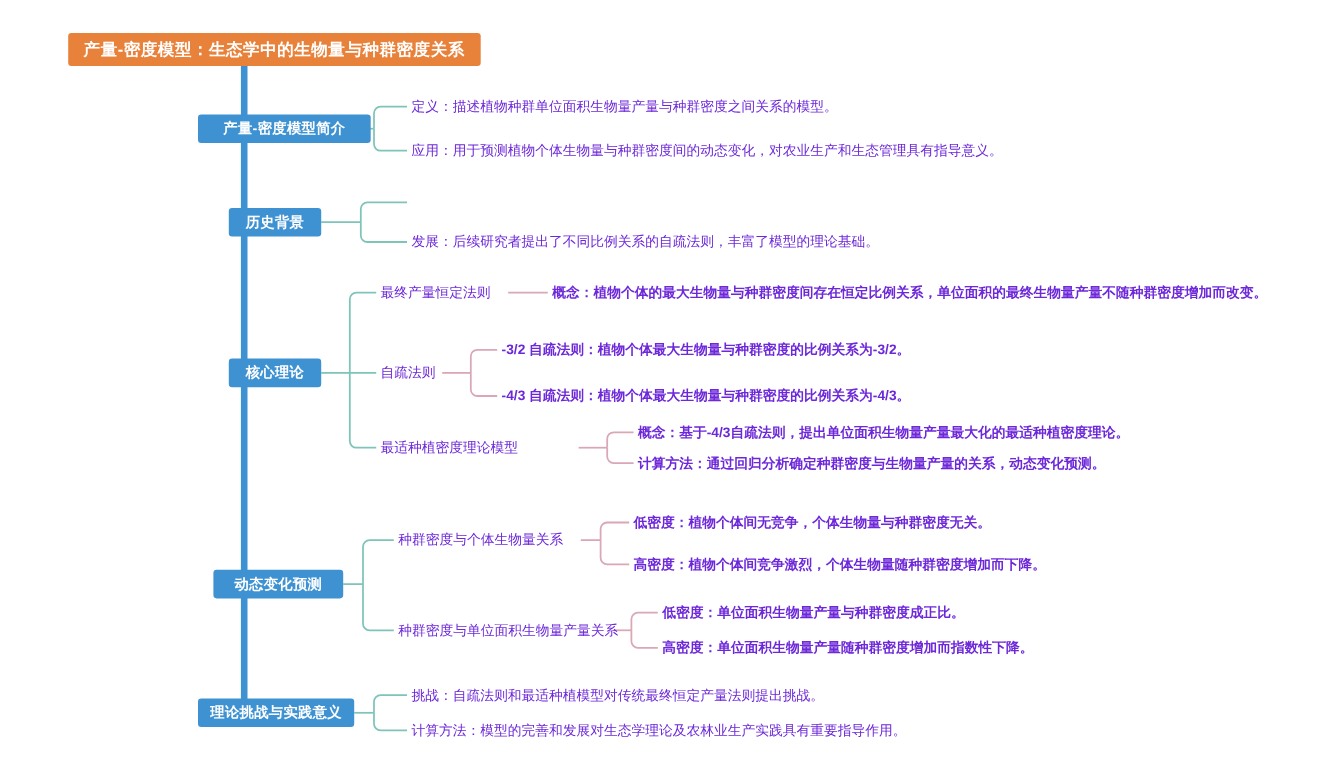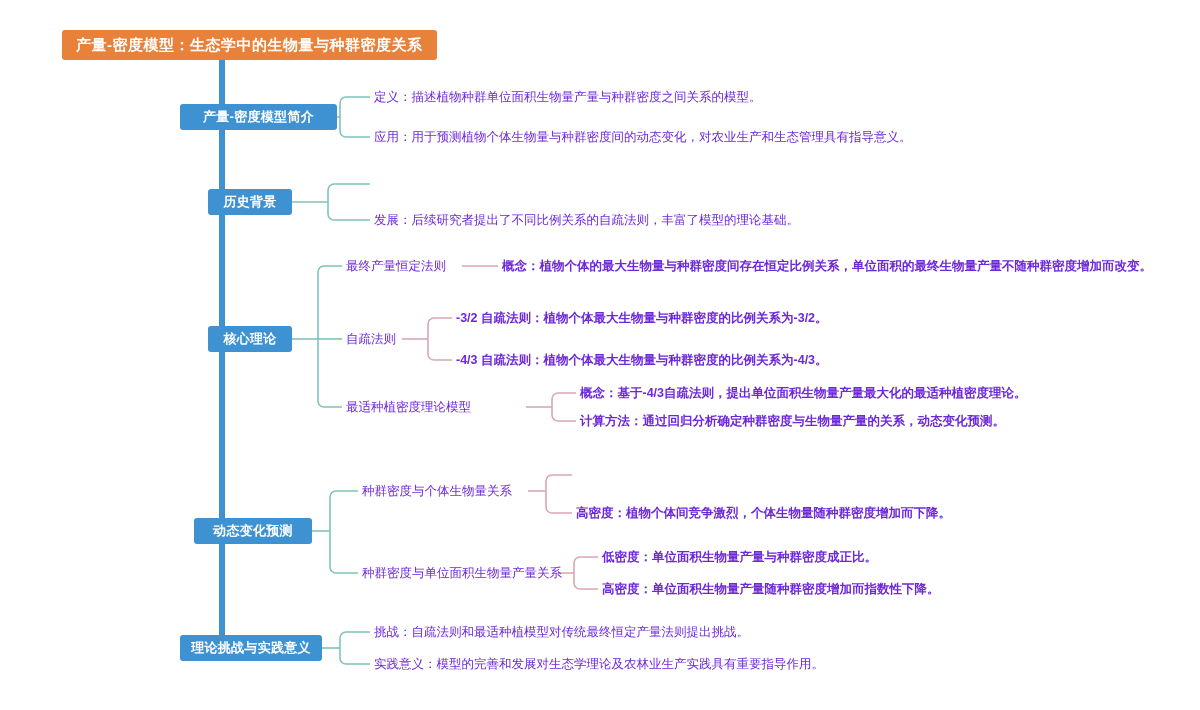--- a/index.html
+++ b/index.html
@@ -188,22 +188,23 @@
 
   <div class="txt-node" style="left:346px; top:339px;">自疏法则</div>
   <div class="txt-node bold" style="left:456px; top:318px;">-3/2 自疏法则：植物个体最大生物量与种群密度的比例关系为-3/2。</div>
   <div class="txt-node bold" style="left:456px; top:360px;">-4/3 自疏法则：植物个体最大生物量与种群密度的比例关系为-4/3。</div>
 
   <div class="txt-node" style="left:346px; top:407px;">最适种植密度理论模型</div>
   <div class="txt-node bold" style="left:580px; top:393px;">概念：基于-4/3自疏法则，提出单位面积生物量产量最大化的最适种植密度理论。</div>
   <div class="txt-node bold" style="left:580px; top:421px;">计算方法：通过回归分析确定种群密度与生物量产量的关系，动态变化预测。</div>
 
   <div class="txt-node" style="left:362px; top:491px;">种群密度与个体生物量关系</div>
+  <div class="txt-node bold" style="left:576px; top:475px;">低密度：植物个体间无竞争，个体生物量与种群密度无关。</div>
   <div class="txt-node bold" style="left:576px; top:513px;">高密度：植物个体间竞争激烈，个体生物量随种群密度增加而下降。</div>
 
   <div class="txt-node" style="left:362px; top:573px;">种群密度与单位面积生物量产量关系</div>
   <div class="txt-node bold" style="left:602px; top:557px;">低密度：单位面积生物量产量与种群密度成正比。</div>
   <div class="txt-node bold" style="left:602px; top:589px;text-align:center;">高密度：单位面积生物量产量随种群密度增加而指数性下降。</div>
 
   <div class="txt-node" style="left:374px; top:632px;">挑战：自疏法则和最适种植模型对传统最终恒定产量法则提出挑战。</div>
-  <div class="txt-node" style="left:374px; top:664px;">实践意义：模型的完善和发展对生态学理论及农林业生产实践具有重要指导作用。</div>
+  <div class="txt-node" style="left:374px; top:664px;">计算方法：模型的完善和发展对生态学理论及农林业生产实践具有重要指导作用。</div>
 
 </div>
 
 </body></html>

